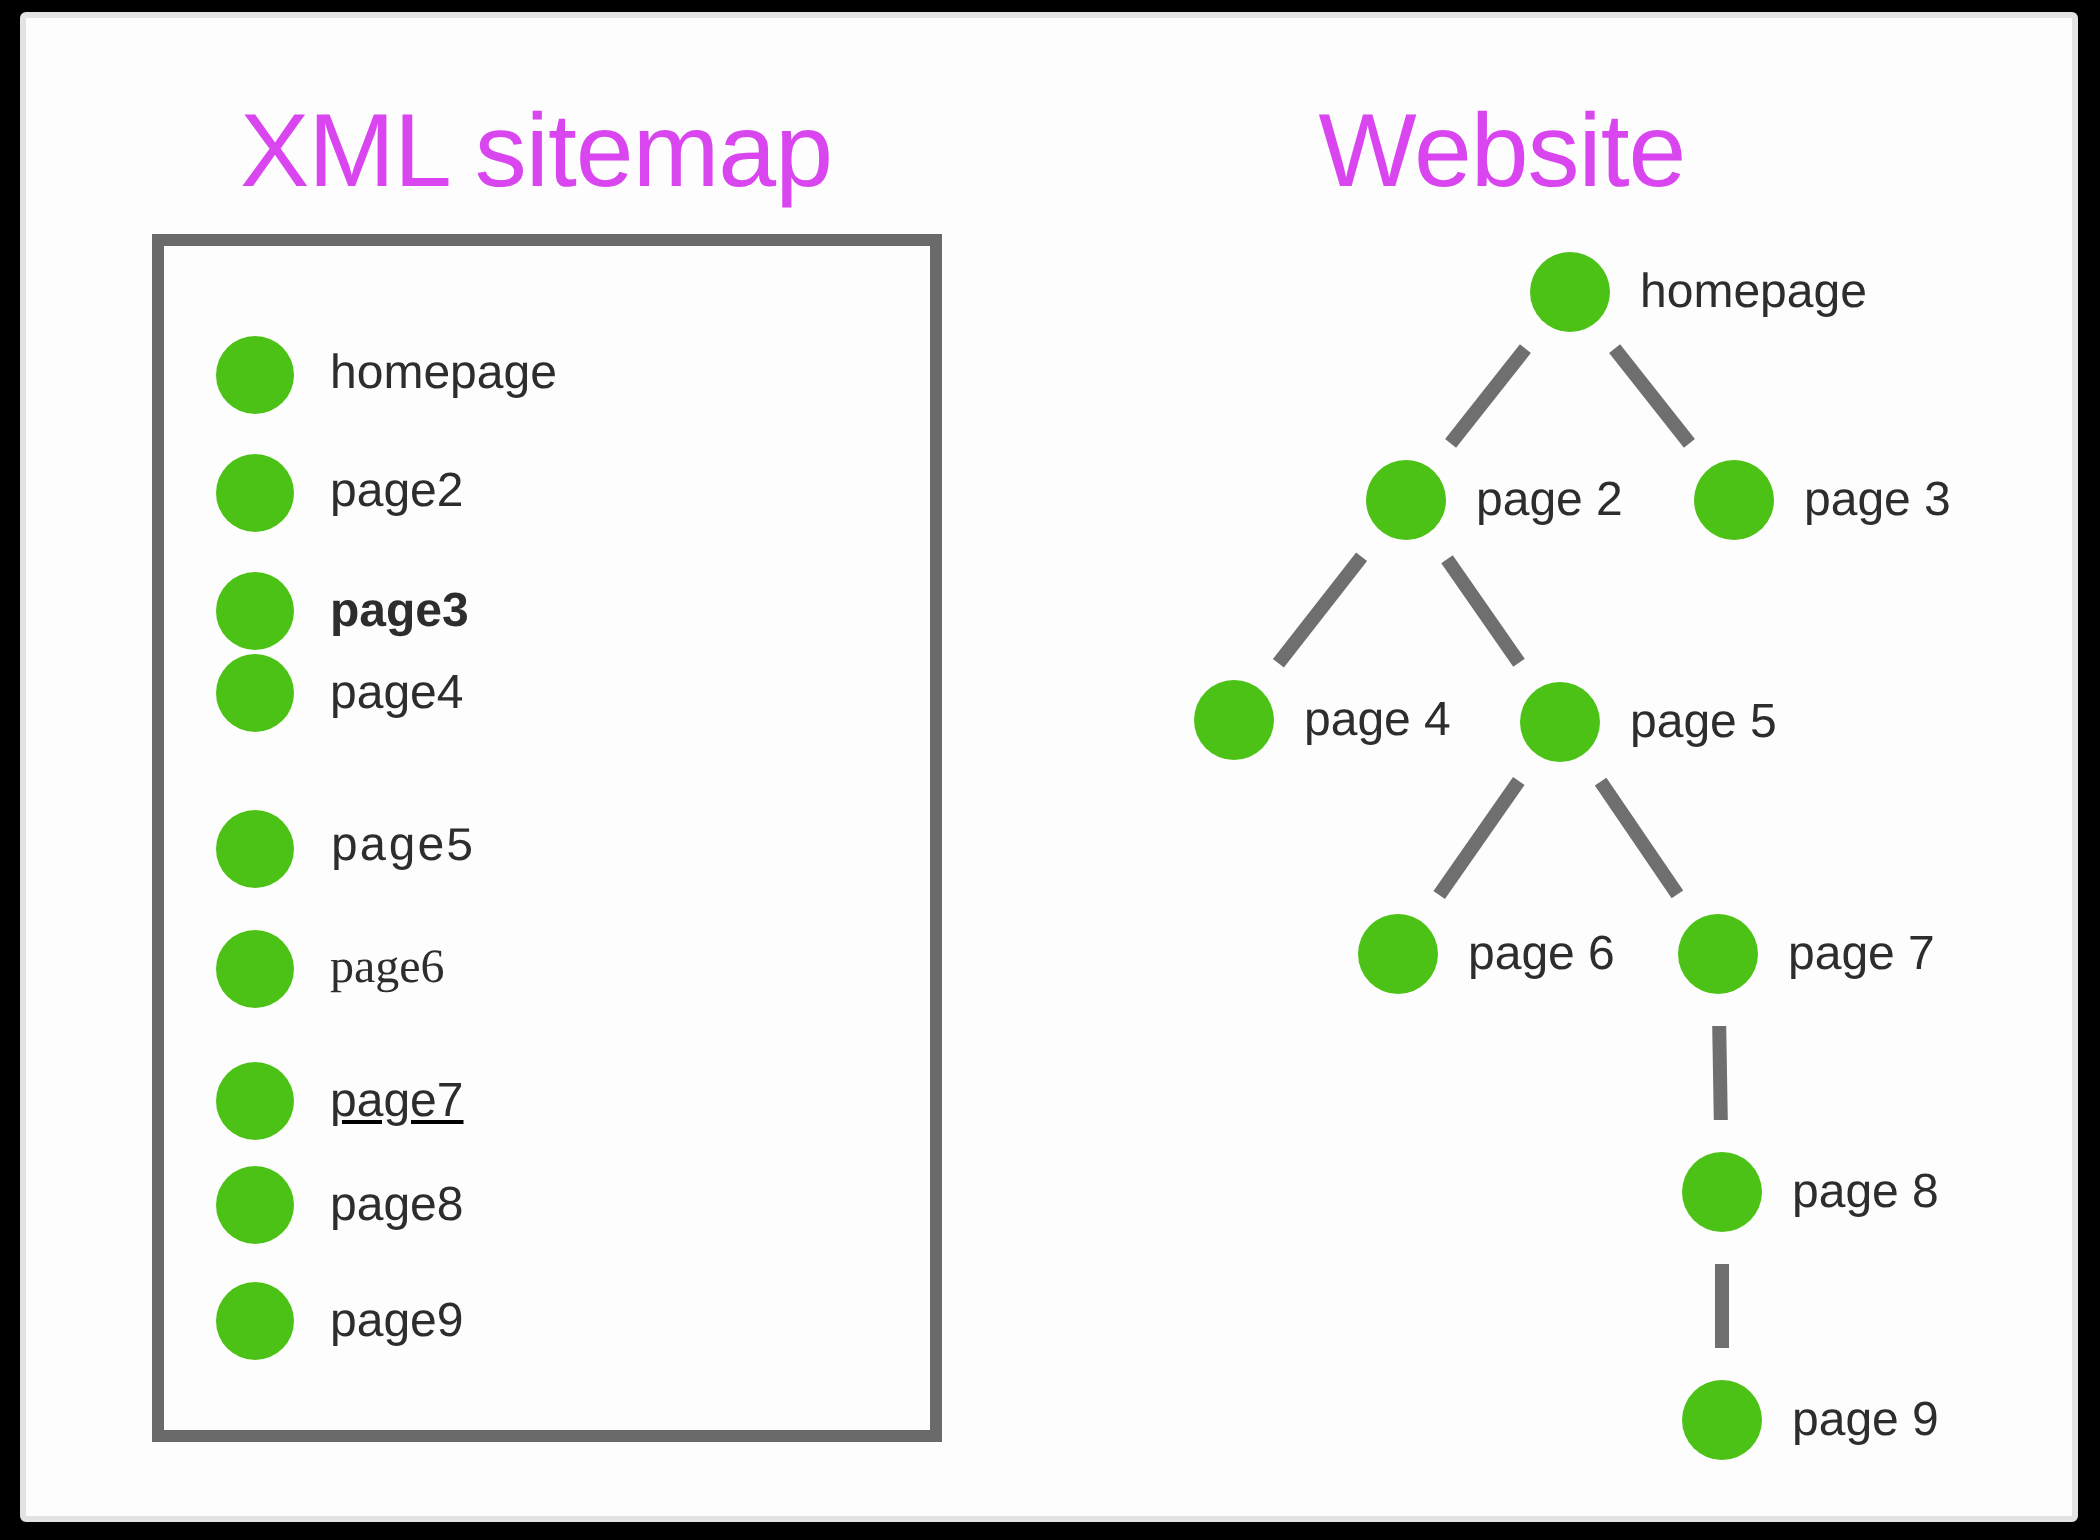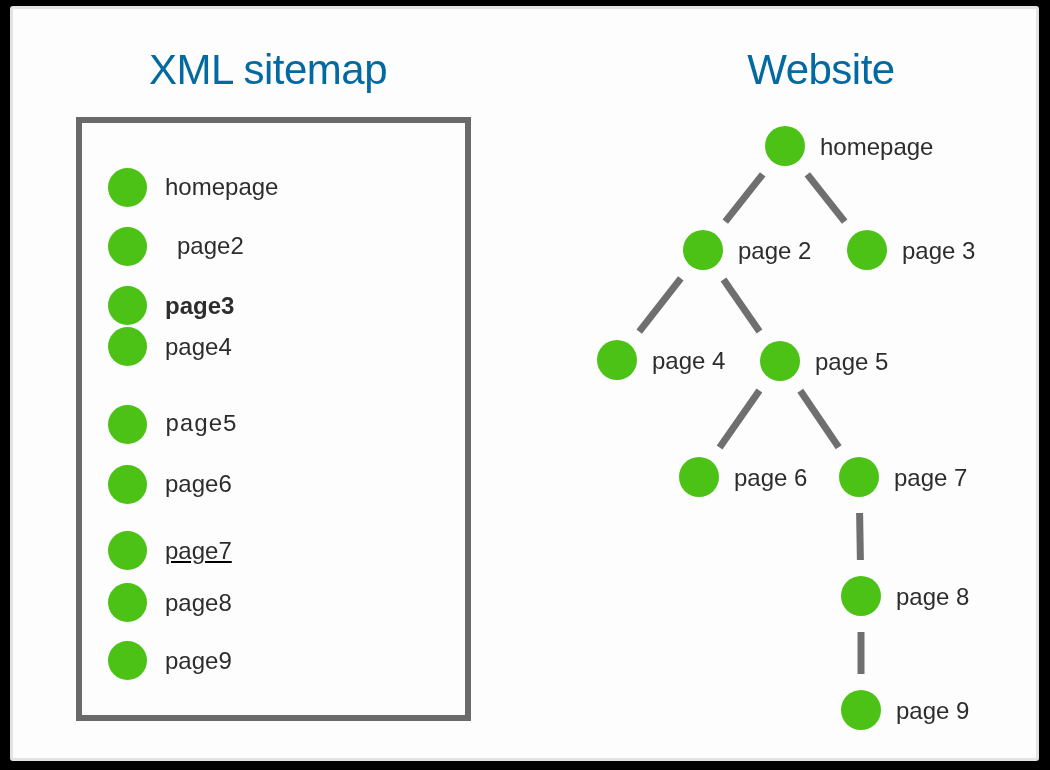--- a/index.html
+++ b/index.html
@@ -18,23 +18,23 @@
     border-radius: 3px;
     box-sizing: border-box;
   }
   .layer {
     position: absolute;
     left: 0; top: 0; width: 1050px; height: 770px;
   }
   .title {
     position: absolute;
     transform: translateX(-50%);
-    font-size: 42px;
+    font-size: 52px;
     letter-spacing: -0.5px;
-    color: #0369a1;
+    color: #d946ef;
     white-space: nowrap;
   }
   .sitemap-box {
     position: absolute;
     box-sizing: border-box;
     background: transparent;
   }
   .list-item {
     position: absolute;
     display: flex;
@@ -58,46 +58,46 @@
   }
 </style>
 </head>
 <body>
 
 <div class="content-bg"></div>
 
 <div class="layer">
   <div class="title" id="title-sitemap" style="left: 268px; top: 46px;">XML sitemap</div>
 
-  <div class="title" id="title-website" style="left: 821px; top: 46px; text-align: right;">Website</div>
+  <div class="title" id="title-website" style="left: 751px; top: 46px; text-align: right;">Website</div>
 
   <div class="sitemap-box" id="sitemap-box" style="left: 76px; top: 117px; width: 395px; height: 604px; border: 6px solid rgb(106, 106, 106);"></div>
 
   <div id="sitemap-list">
       <div class="list-item" style="left: 108px; top: 167.5px;">
         <span class="dot" style="background: rgb(75, 194, 21);"></span>
         <span class="list-label">homepage</span>
       </div>
-      <div class="list-item" style="left: 108px; top: 226.9px; gap: 12px;">
+      <div class="list-item" style="left: 108px; top: 226.9px;">
         <span class="dot" style="background: rgb(75, 194, 21);"></span>
         <span class="list-label">page2</span>
       </div>
       <div class="list-item" style="left: 108px; top: 286.3px; font-weight: bold;">
         <span class="dot" style="background: rgb(75, 194, 21);"></span>
         <span class="list-label">page3</span>
       </div>
       <div class="list-item" style="left: 108px; top: 327px;">
         <span class="dot" style="background: rgb(75, 194, 21);"></span>
         <span class="list-label">page4</span>
       </div>
       <div class="list-item" style="left: 108px; top: 405.1px; font-family: Liberation Mono, monospace;">
         <span class="dot" style="background: rgb(75, 194, 21);"></span>
         <span class="list-label">page5</span>
       </div>
-      <div class="list-item" style="left: 108px; top: 464.5px;">
+      <div class="list-item" style="left: 108px; top: 464.5px; font-family: Liberation Serif, serif;">
         <span class="dot" style="background: rgb(75, 194, 21);"></span>
         <span class="list-label">page6</span>
       </div>
       <div class="list-item" style="left: 108px; top: 531px; text-decoration: underline;">
         <span class="dot" style="background: rgb(75, 194, 21);"></span>
         <span class="list-label">page7</span>
       </div>
       <div class="list-item" style="left: 108px; top: 583.3px;">
         <span class="dot" style="background: rgb(75, 194, 21);"></span>
         <span class="list-label">page8</span>

